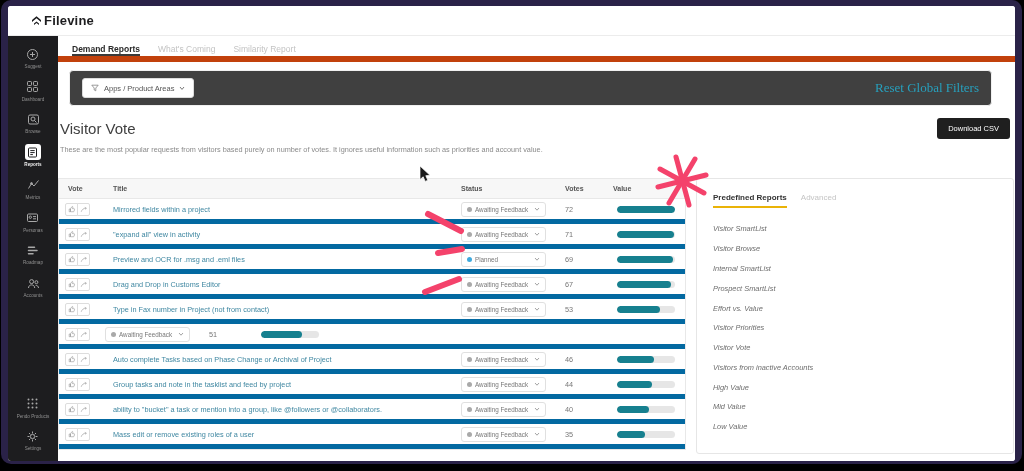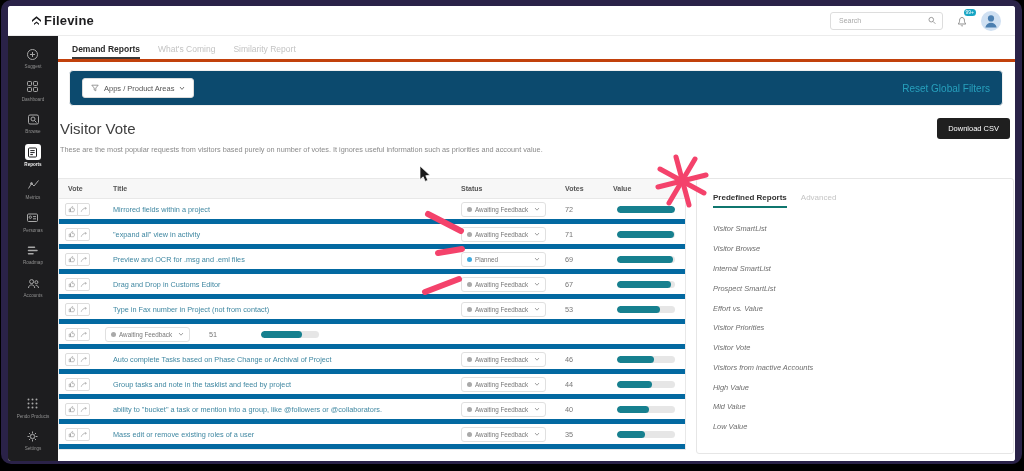--- a/index.html
+++ b/index.html
@@ -35,29 +35,29 @@
   .side { width:50px; background:#1d1d1f; display:flex; flex-direction:column;
     align-items:center; padding-top:10px; flex:0 0 auto; }
   .side-item { display:flex; flex-direction:column; align-items:center; margin-bottom:9px; cursor:pointer; }
   .side-icon { width:16px; height:16px; display:flex; align-items:center; justify-content:center; border-radius:3px; }
   .side-label { font-size:4.6px; color:#909090; margin-top:2px; text-align:center; line-height:1.25; max-width:38px; }
   .side-item.active .side-icon { background:#fff; }
   .side-item.active .side-label { color:#eee; font-weight:bold; }
   .side-spacer { margin-top:auto; }
 
   .main { flex:1; position:relative; background:#fff; min-width:0; display:flex; flex-direction:column; }
-  .tabs { display:flex; gap:18px; padding:8px 0 0 14px; border-bottom:3px solid #c2410c; height:26px; }
+  .tabs { display:flex; gap:18px; padding:8px 0 0 14px; border-bottom:6px solid #c2410c; height:26px; }
   .tab { font-size:8.5px; color:#c3c3c3; padding-bottom:5px; cursor:pointer; }
   .tab.active { color:#2b2b2b; font-weight:bold; border-bottom:2px solid #3a3a3a; }
 
-  .filter-bar { margin:8px 12px 0 11px; background:#0c4a6e; border:1px solid #f0f0f0;
+  .filter-bar { margin:8px 23px 0 11px; background:#404040; border:1px solid #f0f0f0;
     border-radius:4px; height:36px; display:flex; align-items:center; padding:0 12px; }
   .filter-btn { background:#fff; border:1px solid #dcdcdc; border-radius:3px; height:20px;
     display:flex; align-items:center; gap:5px; padding:0 8px; font-size:7.5px; color:#555; cursor:pointer; }
-  .reset-link { margin-left:auto; font-size:10px; color:#27a0bd; cursor:pointer; }
+  .reset-link { margin-left:auto; font-size:13px; color:#27a0bd; cursor:pointer;font-family:Liberation Serif, serif; }
 
   .title-row { display:flex; align-items:center; margin:12px 5px 0 2px; }
   .page-title { font-size:15px; color:#3f3f3f; font-weight:400; }
   .csv-btn { margin-left:auto; background:#1f1f1f; color:#fff; font-size:7.5px;
     padding:6px 11px; border-radius:3px; cursor:pointer; }
   .desc { font-size:7.3px; color:#8a8a8a; margin:6px 14px 0 2px; }
 
   .content-cols { display:flex; align-items:flex-start; margin-top:24px; }
   .table-wrap { width:628px; border:1px solid #e8e8e8; background:#fff; }
   .t-head { display:flex; align-items:center; background:#f7f7f7; border-bottom:1px solid #e8e8e8;
@@ -83,63 +83,41 @@
   .pill-caret { margin-left:auto; display:flex; }
   .votes-num { width:56px; font-size:7.3px; color:#777; padding-left:8px; }
   .bar-cell { width:72px; display:flex; padding-left:4px; }
   .bar-track { width:58px; height:7px; border-radius:4px; background:#e6e6e6; overflow:hidden; }
   .bar-fill { height:100%; border-radius:4px; background:#16808f; }
 
   .panel { width:318px; margin-left:10px; border:1px solid #e6e6e6; border-radius:3px;
     background:#fff; padding:14px 16px 16px; }
   .panel-tabs { display:flex; gap:14px; }
   .panel-tab { font-size:8px; color:#c4c4c4; cursor:pointer; }
-  .panel-tab.active { color:#333; font-weight:bold; border-bottom:2px solid #0f766e; padding-bottom:4px; }
+  .panel-tab.active { color:#333; font-weight:bold; border-bottom:2px solid #eab308; padding-bottom:4px; }
   .panel-list { margin-top:11px;font-style:italic; }
   .panel-item { font-size:7.4px; color:#6d6d6d; padding:5.4px 0; cursor:pointer; }
 
   .overlay { position:absolute; left:0; top:0; width:1024px; height:471px;
     pointer-events:none; z-index:50; }
 </style>
 </head>
 <body>
 
 <div class="frame"></div>
 
 <div class="app">
 
   <div class="header">
     <div class="brand">
       <svg width="13" height="14" viewBox="0 0 13 14">
         <path d="M2 6 L6.5 2.2 L11 6 L11 8 L6.5 4.2 L2 8 Z" fill="#1d1d1f"></path>
         <path d="M4 9.5 L6.5 7.4 L9 9.5 L9 11 L6.5 8.9 L4 11 Z" fill="#1d1d1f"></path>
       </svg>
       <span class="brand-text">Filevine</span>
-    </div>
-    <div class="header-right">
-      <div class="search-box">
-        <input type="text" placeholder="Search" style="">
-        <svg width="9" height="9" viewBox="0 0 10 10">
-          <circle cx="4" cy="4" r="2.8" fill="none" stroke="#8a8a8a" stroke-width="1"></circle>
-          <path d="M6.2 6.2 L9 9" stroke="#8a8a8a" stroke-width="1"></path>
-        </svg>
-      </div>
-      <div class="bell-wrap">
-        <svg width="14" height="14" viewBox="0 0 14 14">
-          <path d="M3.2 10 h7.6 c-1-1.2-1.4-2-1.4-3.8 0-1.6-1-2.7-2.4-2.7 S4.6 4.6 4.6 6.2 c0 1.8-.4 2.6-1.4 3.8 z" fill="none" stroke="#8e8e8e" stroke-width="1"></path>
-          <path d="M6 11.4 c.3.7 1.7.7 2 0" fill="none" stroke="#8e8e8e" stroke-width="1"></path>
-        </svg>
-        <span class="badge">99+</span>
-      </div>
-      <div class="avatar">
-        <svg width="20" height="20" viewBox="0 0 20 20">
-          <circle cx="10" cy="7.4" r="3.1" fill="#4b7fb0"></circle>
-          <path d="M4.3 16.6 c.6-3.2 3-4.8 5.7-4.8 s5.1 1.6 5.7 4.8 z" fill="#4b7fb0"></path>
-        </svg>
-      </div>
     </div>
   </div>
 
   <div class="body-row">
 
     <div class="side">
       <div class="side-item">
         <span class="side-icon">
           <svg width="13" height="13" viewBox="0 0 13 13" fill="none" stroke="#a8a8a8" stroke-width="1">
             <circle cx="6.5" cy="6.5" r="5"></circle>

